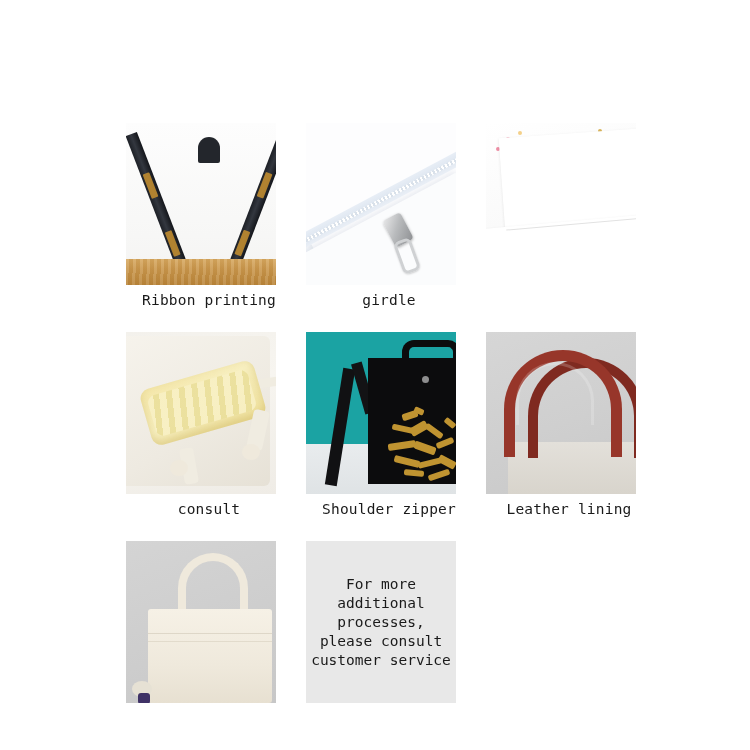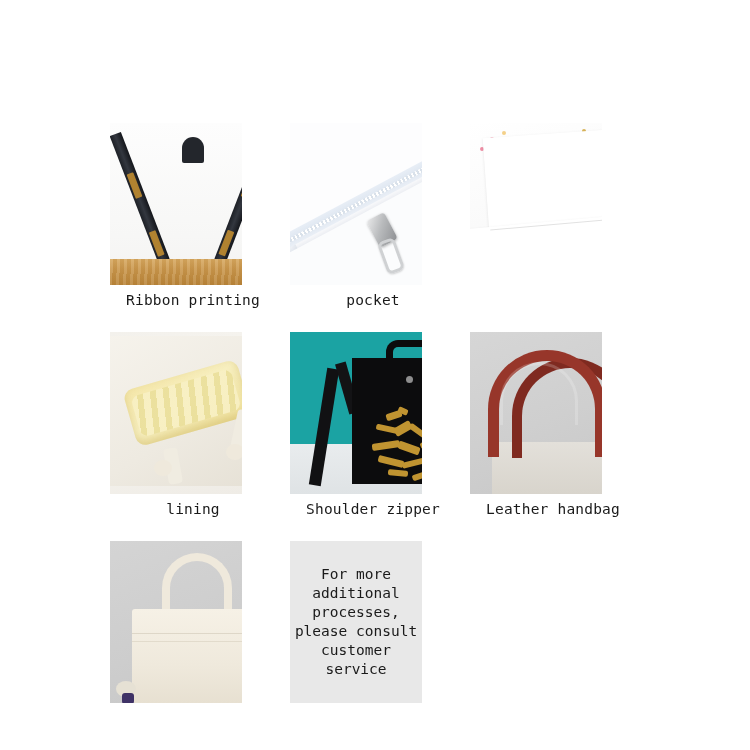--- a/index.html
+++ b/index.html
@@ -34,32 +34,32 @@
     letter-spacing: -0.5px;
     color: #000000;
     line-height: 1;
     -webkit-text-stroke: 1.1px #000;
   }
 
   
   .grid {
     position: absolute;
     top: 123px;
-    left: 110px;
+    left: 126px;
     width: 527px;
     display: grid;
     grid-template-columns: 166px 166px 166px;
     column-gap: 14px;
     row-gap: 8px;
   }
   .cell {
     width: 166px;
   }
   .thumb {
-    width: 132px;
+    width: 150px;
     height: 162px;
     position: relative;
     overflow: hidden;
     background: #f2f2f2;
   }
   .caption {
     font-family: "DejaVu Sans Mono", monospace;
     font-size: 14.5px;
     color: #1a1a1a;
     text-align: center;
@@ -250,21 +250,21 @@
 
     <div class="cell">
       <div class="thumb img-zipper">
         <div class="zip-panelA"></div>
         <div class="zip-panelB"></div>
         <div class="zip-tape"></div>
         <div class="zip-teeth"></div>
         <div class="zip-slider"></div>
         <div class="zip-pull"></div>
       </div>
-      <div class="caption">pocket</div>
+      <div class="caption">girdle</div>
     </div>
 
     <div class="cell">
       <div class="thumb img-pocket">
         <div class="emb" style="left:6px; top:6px; width:62px; height:44px;">
           <i style="left:4px; top:18px; background:#ef8fa6;"></i>
           <i style="left:14px; top:8px; background:#f2b1c0;"></i>
           <i style="left:22px; top:22px; background:#6fc4bd;"></i>
           <i style="left:32px; top:10px; background:#f0c36a;"></i>
           <i style="left:40px; top:26px; background:#9ad6a0;"></i>
@@ -289,21 +289,21 @@
       <div class="thumb img-lining">
         <div class="ln-bag"></div>
         <div class="ln-cord c1"></div>
         <div class="ln-mouth"></div>
         <div class="ln-ruffle"></div>
         <div class="ln-cord c2"></div>
         <div class="ln-cord c3"></div>
         <div class="ln-knot" style="left:116px; top:112px;"></div>
         <div class="ln-knot" style="left:44px; top:128px;"></div>
       </div>
-      <div class="caption">lining</div>
+      <div class="caption">consult</div>
     </div>
 
     <div class="cell">
       <div class="thumb img-shoulder">
         <div class="sh-teal"></div>
         <div class="sh-floor"></div>
         <div class="sh-handle"></div>
         <div class="sh-strap"></div>
         <div class="sh-strap2"></div>
         <div class="sh-bag"></div>
@@ -328,21 +328,21 @@
       <div class="caption">Shoulder zipper</div>
     </div>
 
     <div class="cell">
       <div class="thumb img-leather">
         <div class="lt-bag"></div>
         <div class="lt-handle h2"></div>
         <div class="lt-handle h1"></div>
         <div class="lt-gloss"></div>
       </div>
-      <div class="caption">Leather handbag</div>
+      <div class="caption">Leather lining</div>
     </div>
 
     <div class="cell">
       <div class="thumb img-drawstring">
         <div class="ds-handle a"></div>
         <div class="ds-bag"></div>
         <div class="ds-seam"></div>
         <div class="ds-seam2"></div>
         <div class="ds-cordA"></div>
         <div class="ds-bead"></div>

